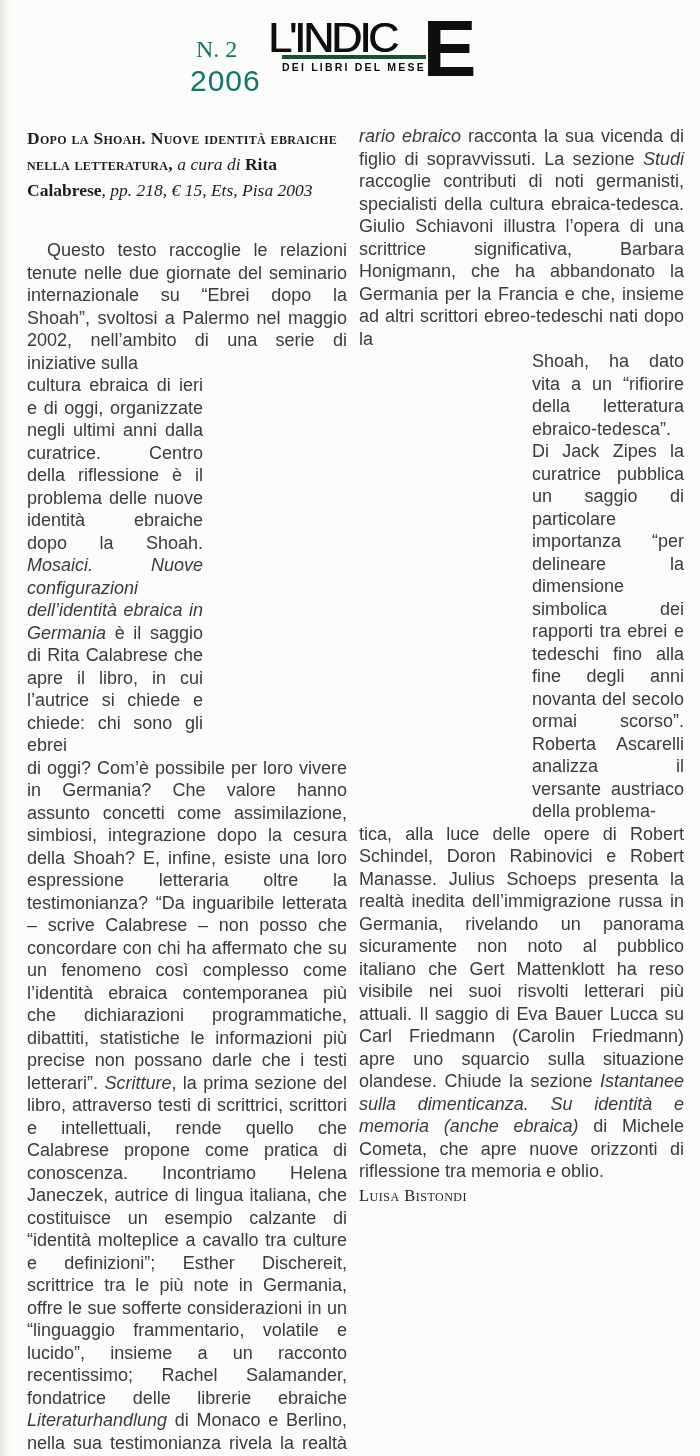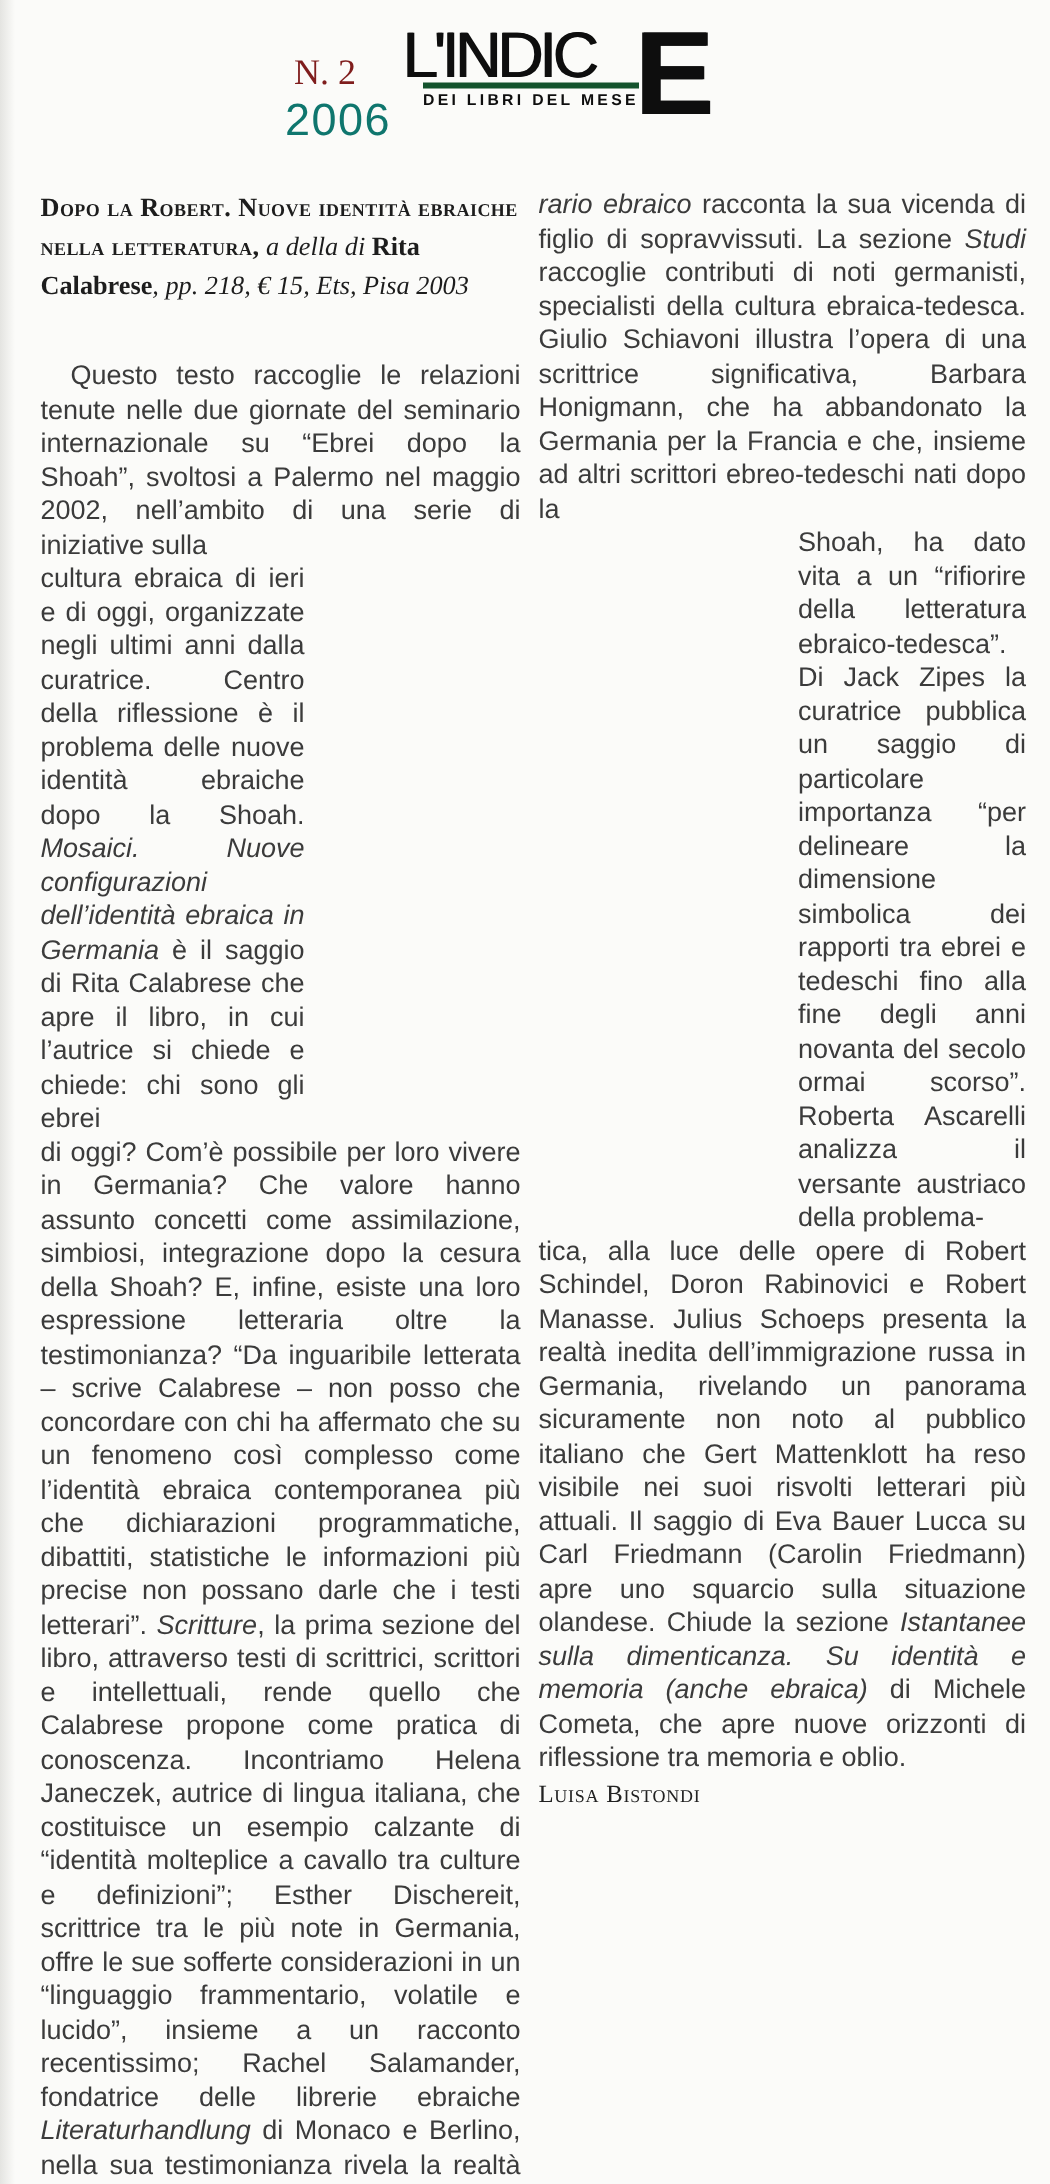--- a/index.html
+++ b/index.html
@@ -13,21 +13,21 @@
   }
   .scan-edge{
     position:absolute;left:0;top:0;bottom:0;width:10px;
     background:linear-gradient(90deg,#e4e4e1,rgba(251,251,249,0));
   }
   
   .header{position:relative;height:118px;}
   .issue{
     position:absolute;left:196px;top:36px;
     font-family:"Liberation Serif","DejaVu Serif",serif;
-    font-size:24px;color:#7f1d1d;
+    font-size:24px;color:#0f766e;
   }
   .year{
     position:absolute;left:190px;top:64px;
     font-size:30px;color:#0f766e;letter-spacing:1px;
   }
   .logo{
     position:absolute;left:268px;top:20px;
     display:flex;align-items:flex-start;color:#0e0e0e;
   }
   .logo-left{display:flex;flex-direction:column;}
@@ -86,21 +86,21 @@
       <div class="logo-main">L'INDIC</div>
       <div class="logo-sub">DEI LIBRI DEL MESE</div>
     </div>
     <div class="logo-e">E</div>
   </div>
 </div>
 
 <div class="columns">
 
   <div class="col-left">
-    <div class="headnote"><span class="sc">Dopo la Robert. Nuove identità ebraiche nella letteratura,</span><span class="it"> a della di </span><span class="bd">Rita Calabrese</span><span class="it">, pp. 218, € 15, Ets, Pisa 2003</span></div>
+    <div class="headnote"><span class="sc">Dopo la Shoah. Nuove identità ebraiche nella letteratura,</span><span class="it"> a cura di </span><span class="bd">Rita Calabrese</span><span class="it">, pp. 218, € 15, Ets, Pisa 2003</span></div>
     <div class="body-text">
       <div class="intro"><span>Questo testo raccoglie le relazioni tenute nelle due giornate del seminario internazionale su “Ebrei dopo la Shoah”, svoltosi a Palermo nel maggio 2002, nell’ambito di una serie di iniziative sulla</span></div>
       <div class="wrap-row">
         <div class="narrow-left"><span>cultura ebraica di ieri e di oggi, organizzate negli ultimi anni dalla curatrice. Centro della riflessione è il problema delle nuove identità ebraiche dopo la Shoah. </span><span class="it">Mosaici. Nuove configurazioni dell’identità ebraica in Germania</span><span> è il saggio di Rita Calabrese che apre il libro, in cui l’autrice si chiede e chiede: chi sono gli ebrei</span></div>
       </div>
       <div><span>di oggi? Com’è possibile per loro vivere in Germania? Che valore hanno assunto concetti come assimilazione, simbiosi, integrazione dopo la cesura della Shoah? E, infine, esiste una loro espressione letteraria oltre la testimonianza? “Da inguaribile letterata – scrive Calabrese – non posso che concordare con chi ha affermato che su un fenomeno così complesso come l’identità ebraica contemporanea più che dichiarazioni programmatiche, dibattiti, statistiche le informazioni più precise non possano darle che i testi letterari”. </span><span class="it">Scritture</span><span>, la prima sezione del libro, attraverso testi di scrittrici, scrittori e intellettuali, rende quello che Calabrese propone come pratica di conoscenza. Incontriamo Helena Janeczek, autrice di lingua italiana, che costituisce un esempio calzante di “identità molteplice a cavallo tra culture e definizioni”; Esther Dischereit, scrittrice tra le più note in Germania, offre le sue sofferte considerazioni in un “linguaggio frammentario, volatile e lucido”, insieme a un racconto recentissimo; Rachel Salamander, fondatrice delle librerie ebraiche </span><span class="it">Literaturhandlung</span><span> di Monaco e Berlino, nella sua testimonianza rivela la realtà delle </span><span class="it">Displaced Persons</span><span>, apolidi, ebrei, per lo più sopravvissuti, senza passaporto e nazionalità alla fine della guerra; e infine Daniel Vogelman, figura di riferimento per l’ebraismo italiano con la sua attività di editore, che in </span></div>
     </div>
   </div>
 
   <div class="col-right">

